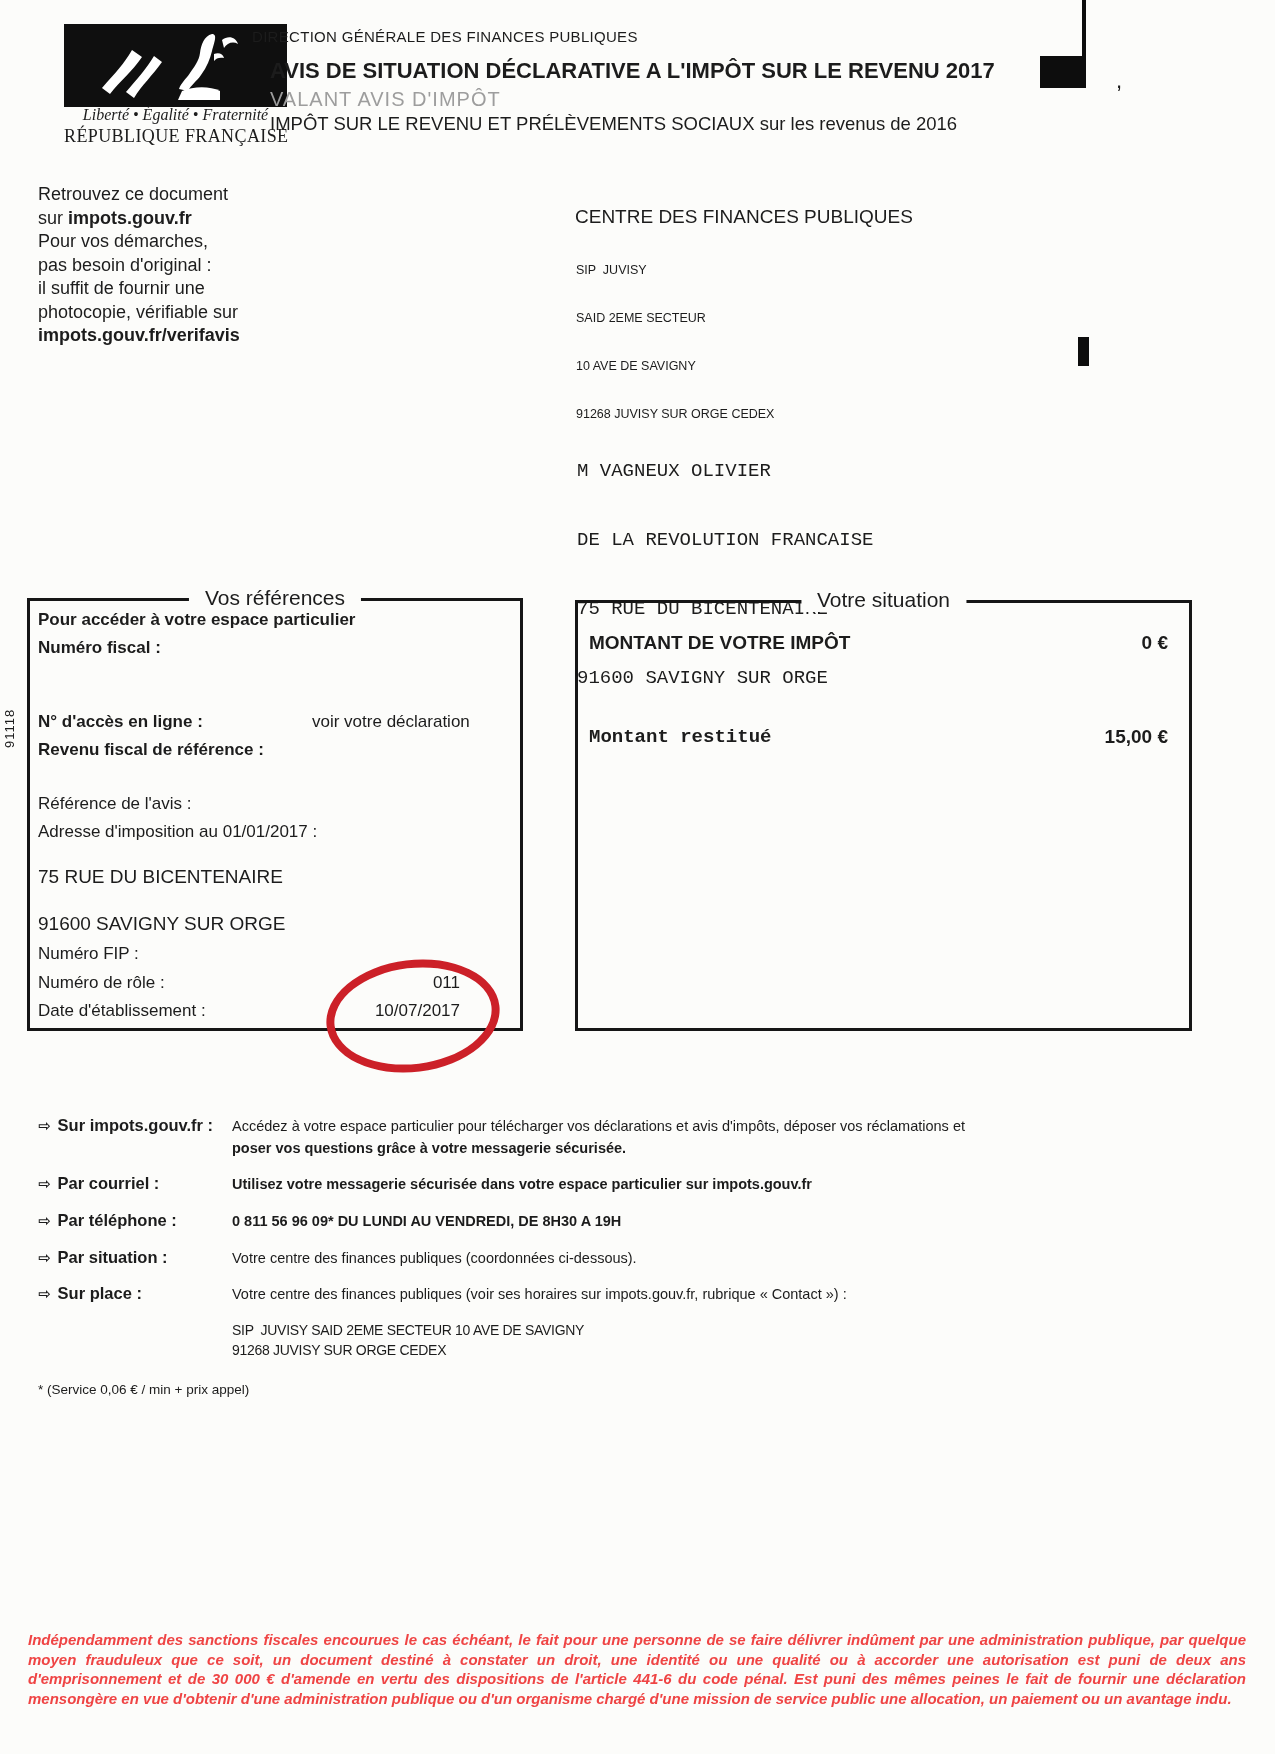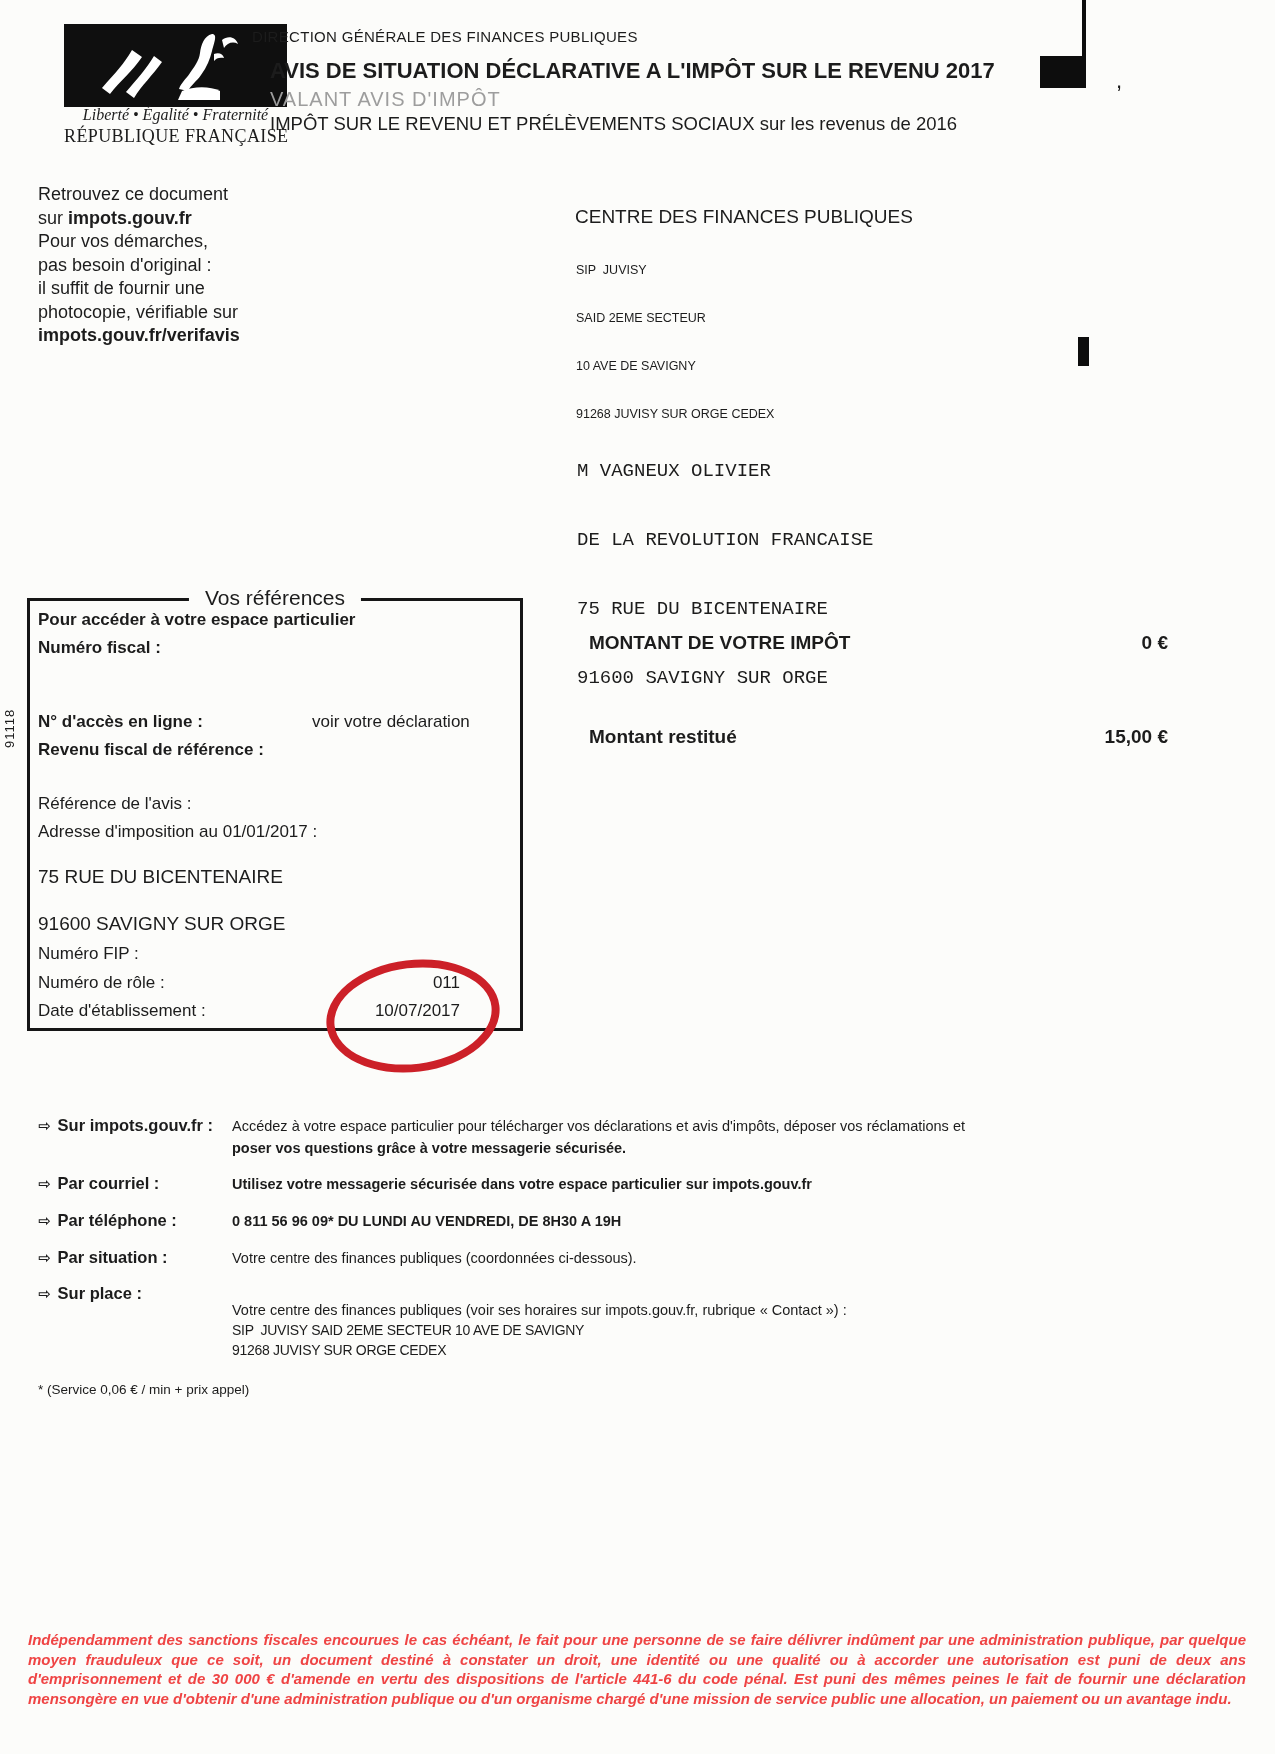--- a/index.html
+++ b/index.html
@@ -115,41 +115,44 @@
   <div class="t" style="left:38px;top:822px;">Adresse d'imposition au 01/01/2017 :</div>
   <div class="t" style="left:38px;top:866px;font-size:19px;">75 RUE DU BICENTENAIRE</div>
   <div class="t" style="left:38px;top:913px;font-size:19px;">91600 SAVIGNY SUR ORGE</div>
   <div class="t" style="left:38px;top:944px;">Numéro FIP :</div>
   <div class="t" style="left:38px;top:973px;">Numéro de rôle :</div>
   <div class="t" style="left:300px;top:973px;width:160px;text-align:right;">011</div>
   <div class="t" style="left:38px;top:1001px;">Date d'établissement :</div>
   <div class="t" style="left:300px;top:1001px;width:160px;text-align:right;">10/07/2017</div>
   <div id="red-circle"></div>
 
+  <div class="box" style="left:575px;top:600px;width:611px;height:425px;">
+    <div class="btitle">Votre situation</div>
+  </div>
   <div class="t b" style="left:589px;top:632px;font-size:19px;">MONTANT DE VOTRE IMPÔT</div>
   <div class="t b" style="left:900px;top:632px;width:268px;text-align:right;font-size:19px;">0 €</div>
-  <div class="t b" style="left:589px;top:726px;font-size:19px;">Montant restitué</div>
+  <div class="t b" style="left:589px;top:726px;font-size:19px;font-family:Liberation Mono, monospace;">Montant restitué</div>
   <div class="t b" style="left:900px;top:726px;width:268px;text-align:right;font-size:19px;">15,00 €</div>
 
 
   <div class="t b" style="left:38px;top:1116px;font-size:16.5px;"><span class="arrow">⇨</span><span>Sur impots.gouv.fr :</span></div>
   <div class="t" style="left:232px;top:1118px;font-size:14.5px;">Accédez à votre espace particulier pour télécharger vos déclarations et avis d'impôts, déposer vos réclamations et</div>
   <div class="t b" style="left:232px;top:1140px;font-size:14.5px;">poser vos questions grâce à votre messagerie sécurisée.</div>
 
   <div class="t b" style="left:38px;top:1174px;font-size:16.5px;"><span class="arrow">⇨</span><span>Par courriel :</span></div>
   <div class="t b" style="left:232px;top:1176px;font-size:14.5px;">Utilisez votre messagerie sécurisée dans votre espace particulier sur impots.gouv.fr</div>
 
   <div class="t b" style="left:38px;top:1211px;font-size:16.5px;"><span class="arrow">⇨</span><span>Par téléphone :</span></div>
   <div class="t b" style="left:232px;top:1213px;font-size:14.5px;">0 811 56 96 09* DU LUNDI AU VENDREDI, DE 8H30 A 19H</div>
 
   <div class="t b" style="left:38px;top:1248px;font-size:16.5px;"><span class="arrow">⇨</span><span>Par situation :</span></div>
   <div class="t" style="left:232px;top:1250px;font-size:14.5px;">Votre centre des finances publiques (coordonnées ci-dessous).</div>
 
   <div class="t b" style="left:38px;top:1284px;font-size:16.5px;"><span class="arrow">⇨</span><span>Sur place :</span></div>
-  <div class="t" style="left:232px;top:1286px;font-size:14.5px;margin-top:16px;">Votre centre des finances publiques (voir ses horaires sur impots.gouv.fr, rubrique « Contact ») :</div>
+  <div class="t" style="left:232px;top:1286px;font-size:14.5px;">Votre centre des finances publiques (voir ses horaires sur impots.gouv.fr, rubrique « Contact ») :</div>
 
   <div class="t cond pre" style="left:232px;top:1322px;font-size:14px;">SIP  JUVISY SAID 2EME SECTEUR 10 AVE DE SAVIGNY</div>
   <div class="t cond pre" style="left:232px;top:1342px;font-size:14px;">91268 JUVISY SUR ORGE CEDEX</div>
 
   <div class="t" style="left:38px;top:1382px;font-size:13.5px;">* (Service 0,06 € / min + prix appel)</div>
 
   <div id="legal">Indépendamment des sanctions fiscales encourues le cas échéant, le fait pour une personne de se faire délivrer indûment par une administration publique, par quelque moyen frauduleux que ce soit, un document destiné à constater un droit, une identité ou une qualité ou à accorder une autorisation est puni de deux ans d'emprisonnement et de 30 000 € d'amende en vertu des dispositions de l'article 441-6 du code pénal. Est puni des mêmes peines le fait de fournir une déclaration mensongère en vue d'obtenir d'une administration publique ou d'un organisme chargé d'une mission de service public une allocation, un paiement ou un avantage indu.</div>
 
 </div>
 

